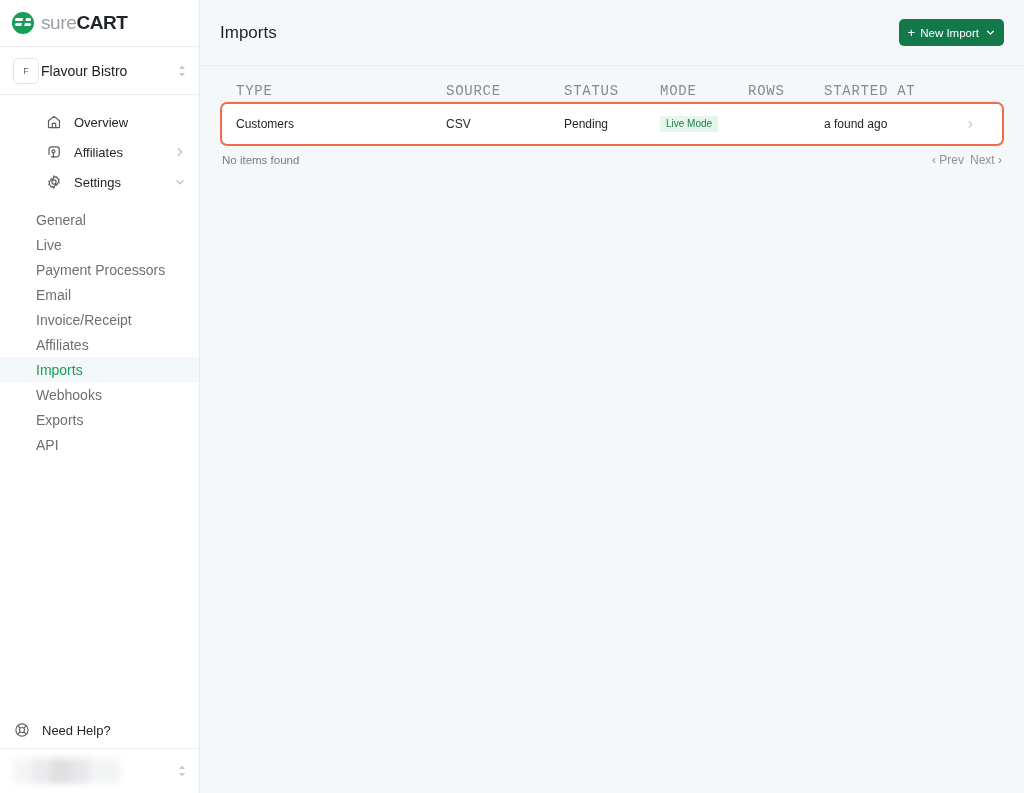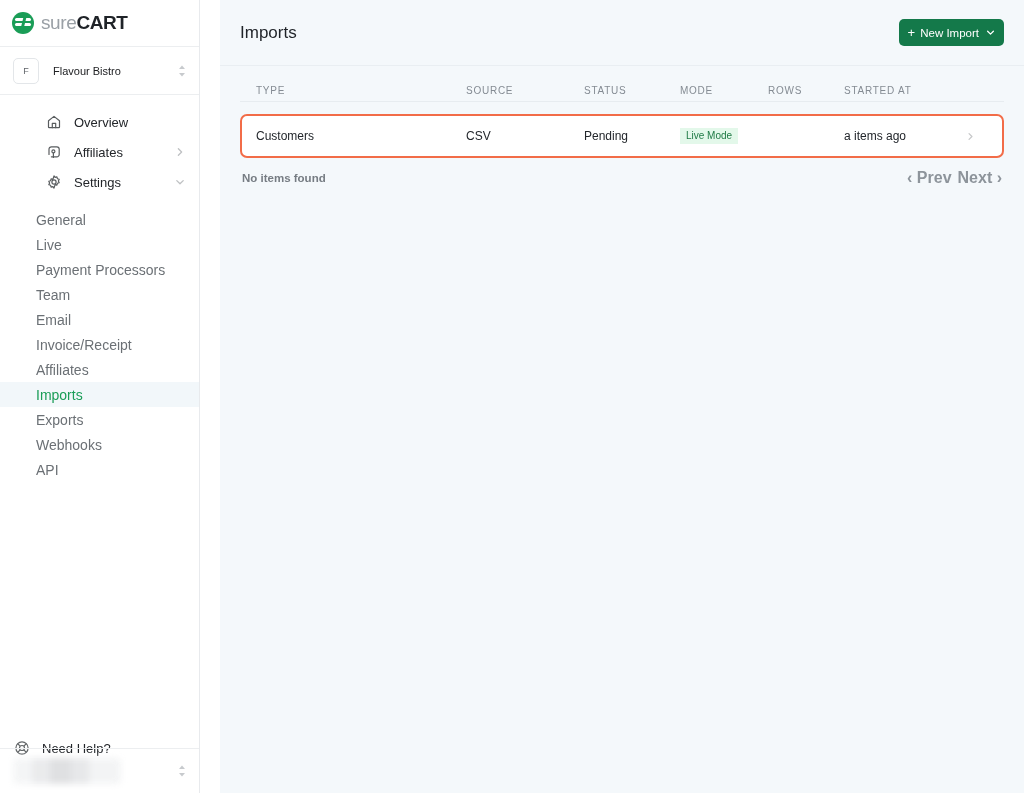--- a/index.html
+++ b/index.html
@@ -7,21 +7,20 @@
     width: 1024px;
     height: 793px;
     overflow: hidden;
     font-family: "Liberation Sans", sans-serif;
     background: #ffffff;
   }
   .app {
     display: flex;
     width: 1024px;
     height: 692px;
-    gap: 20px;
   }
 
   
   .sidebar {
     width: 200px;
     height: 793px;
     background: #ffffff;
     border-right: 1px solid #e8eaed;
     display: flex;
     flex-direction: column;
@@ -84,22 +83,22 @@
     border-radius: 5px;
     display: flex;
     align-items: center;
     justify-content: center;
     font-size: 9px;
     color: #5f6368;
     flex: none;
     background: #fff;
   }
   .store-name {
-    margin-left: 14px;
-    font-size: 11px;
+    margin-left: 2px;
+    font-size: 14px;
     color: #202124;
     flex: 1;
     white-space: nowrap;
     overflow: hidden;
   }
   .updown { width: 10px; height: 14px; flex: none; opacity: .55; }
 
   .nav {
     padding-top: 12px;
   }
@@ -128,21 +127,21 @@
     cursor: pointer;
   }
   .sub-item.active {
     color: #1a9d57;
     background: #f2f7fa;
   }
 
   .help-row {
     position: absolute;
     left: 0; right: 0;
-    bottom: 30px;
+    bottom: 48px;
     height: 30px;
     display: flex;
     align-items: center;
     padding-left: 14px;
     font-size: 13px;
     color: #23262a;
     cursor: pointer;
   }
   .help-row .ico { width: 16px; height: 16px; flex: none; opacity: .8; }
   .help-row .lbl { margin-left: 12px; }
@@ -216,37 +215,38 @@
   .content { padding: 14px 20px 0 20px; }
 
   .table-head {
     display: flex;
     align-items: center;
     height: 22px;
     padding: 0 22px 0 16px;
     border-bottom: 1px solid #e7ecf0;
   }
   .table-head .th {
-    font-size: 10px;
+    font-size: 14px;
     letter-spacing: .75px;
     color: #848b93;
     text-transform: uppercase;
     white-space: nowrap;
+    font-family: Liberation Mono, monospace;
   }
 
   .col-type   { width: 210px; }
   .col-source { width: 118px; }
   .col-status { width: 96px; }
   .col-mode   { width: 88px; }
   .col-rows   { width: 76px; }
   .col-started{ flex: 1; }
   .col-chev   { width: 16px; text-align: right; }
 
   .row-wrap {
-    margin-top: 12px;
+    margin-top: 0;
     border: 2px solid #f26c48;
     border-radius: 7px;
     background: #ffffff;
   }
   .data-row {
     display: flex;
     align-items: center;
     height: 40px;
     padding: 0 20px 0 14px;
     border-radius: 5px;
@@ -266,26 +266,24 @@
     border-radius: 0;
     line-height: 1;
   }
   .row-chev { width: 9px; height: 9px; opacity: .35; }
 
   .table-foot {
     display: flex;
     align-items: center;
     height: 28px;
     padding: 0 2px 0 2px;
-    margin-top: 6px;
-    font-weight: bold;
   }
   .no-items { font-size: 11.5px; color: #767c83; }
   .pager { margin-left: auto; display: flex; align-items: center; gap: 6px; }
-  .pager span { font-size: 16px; color: #8d949b; cursor: pointer; }
+  .pager span { font-size: 12px; color: #8d949b; cursor: pointer; }
 
   svg { display: block; }
 </style>
 </head>
 <body>
 
 <div class="app">
 
   <aside class="sidebar">
 
@@ -335,27 +333,26 @@
         <span class="lbl">Settings</span>
         <svg class="chev" viewBox="0 0 10 10" fill="none" stroke="#70757a" stroke-width="1.3" stroke-linecap="round" stroke-linejoin="round">
           <path d="M1.8 3.6 L5 6.8 L8.2 3.6"></path>
         </svg>
       </div>
 
       <div class="subnav">
         <div class="sub-item">General</div>
         <div class="sub-item">Live</div>
         <div class="sub-item">Payment Processors</div>
-        <div class="sub-item">Team</div>
         <div class="sub-item">Email</div>
         <div class="sub-item">Invoice/Receipt</div>
         <div class="sub-item">Affiliates</div>
         <div class="sub-item active">Imports</div>
+        <div class="sub-item">Webhooks</div>
         <div class="sub-item">Exports</div>
-        <div class="sub-item">Webhooks</div>
         <div class="sub-item">API</div>
       </div>
     </nav>
 
     <div class="help-row">
       <svg class="ico" viewBox="0 0 16 16" fill="none" stroke="#3c4043" stroke-width="1.2">
         <circle cx="8" cy="8" r="6.1"></circle>
         <circle cx="8" cy="8" r="2.5"></circle>
         <path d="M3.75 3.75 L6.2 6.2 M12.25 3.75 L9.8 6.2 M3.75 12.25 L6.2 9.8 M12.25 12.25 L9.8 9.8"></path>
       </svg>
@@ -398,21 +395,21 @@
 
       <div class="row-wrap">
         <div class="data-row">
           <div class="td col-type">Customers</div>
           <div class="td col-source">CSV</div>
           <div class="td col-status">Pending</div>
           <div class="td col-mode">
             <span class="badge">Live Mode</span>
           </div>
           <div class="td col-rows"></div>
-          <div class="td col-started">a items ago</div>
+          <div class="td col-started">a found ago</div>
           <div class="td col-chev">
             <svg class="row-chev" viewBox="0 0 10 10" fill="none" stroke="#5f6368" stroke-width="1.4" stroke-linecap="round" stroke-linejoin="round">
               <path d="M3.4 1.8 L6.6 5 L3.4 8.2"></path>
             </svg>
           </div>
         </div>
       </div>
 
       <div class="table-foot">
         <div class="no-items">No items found</div>

